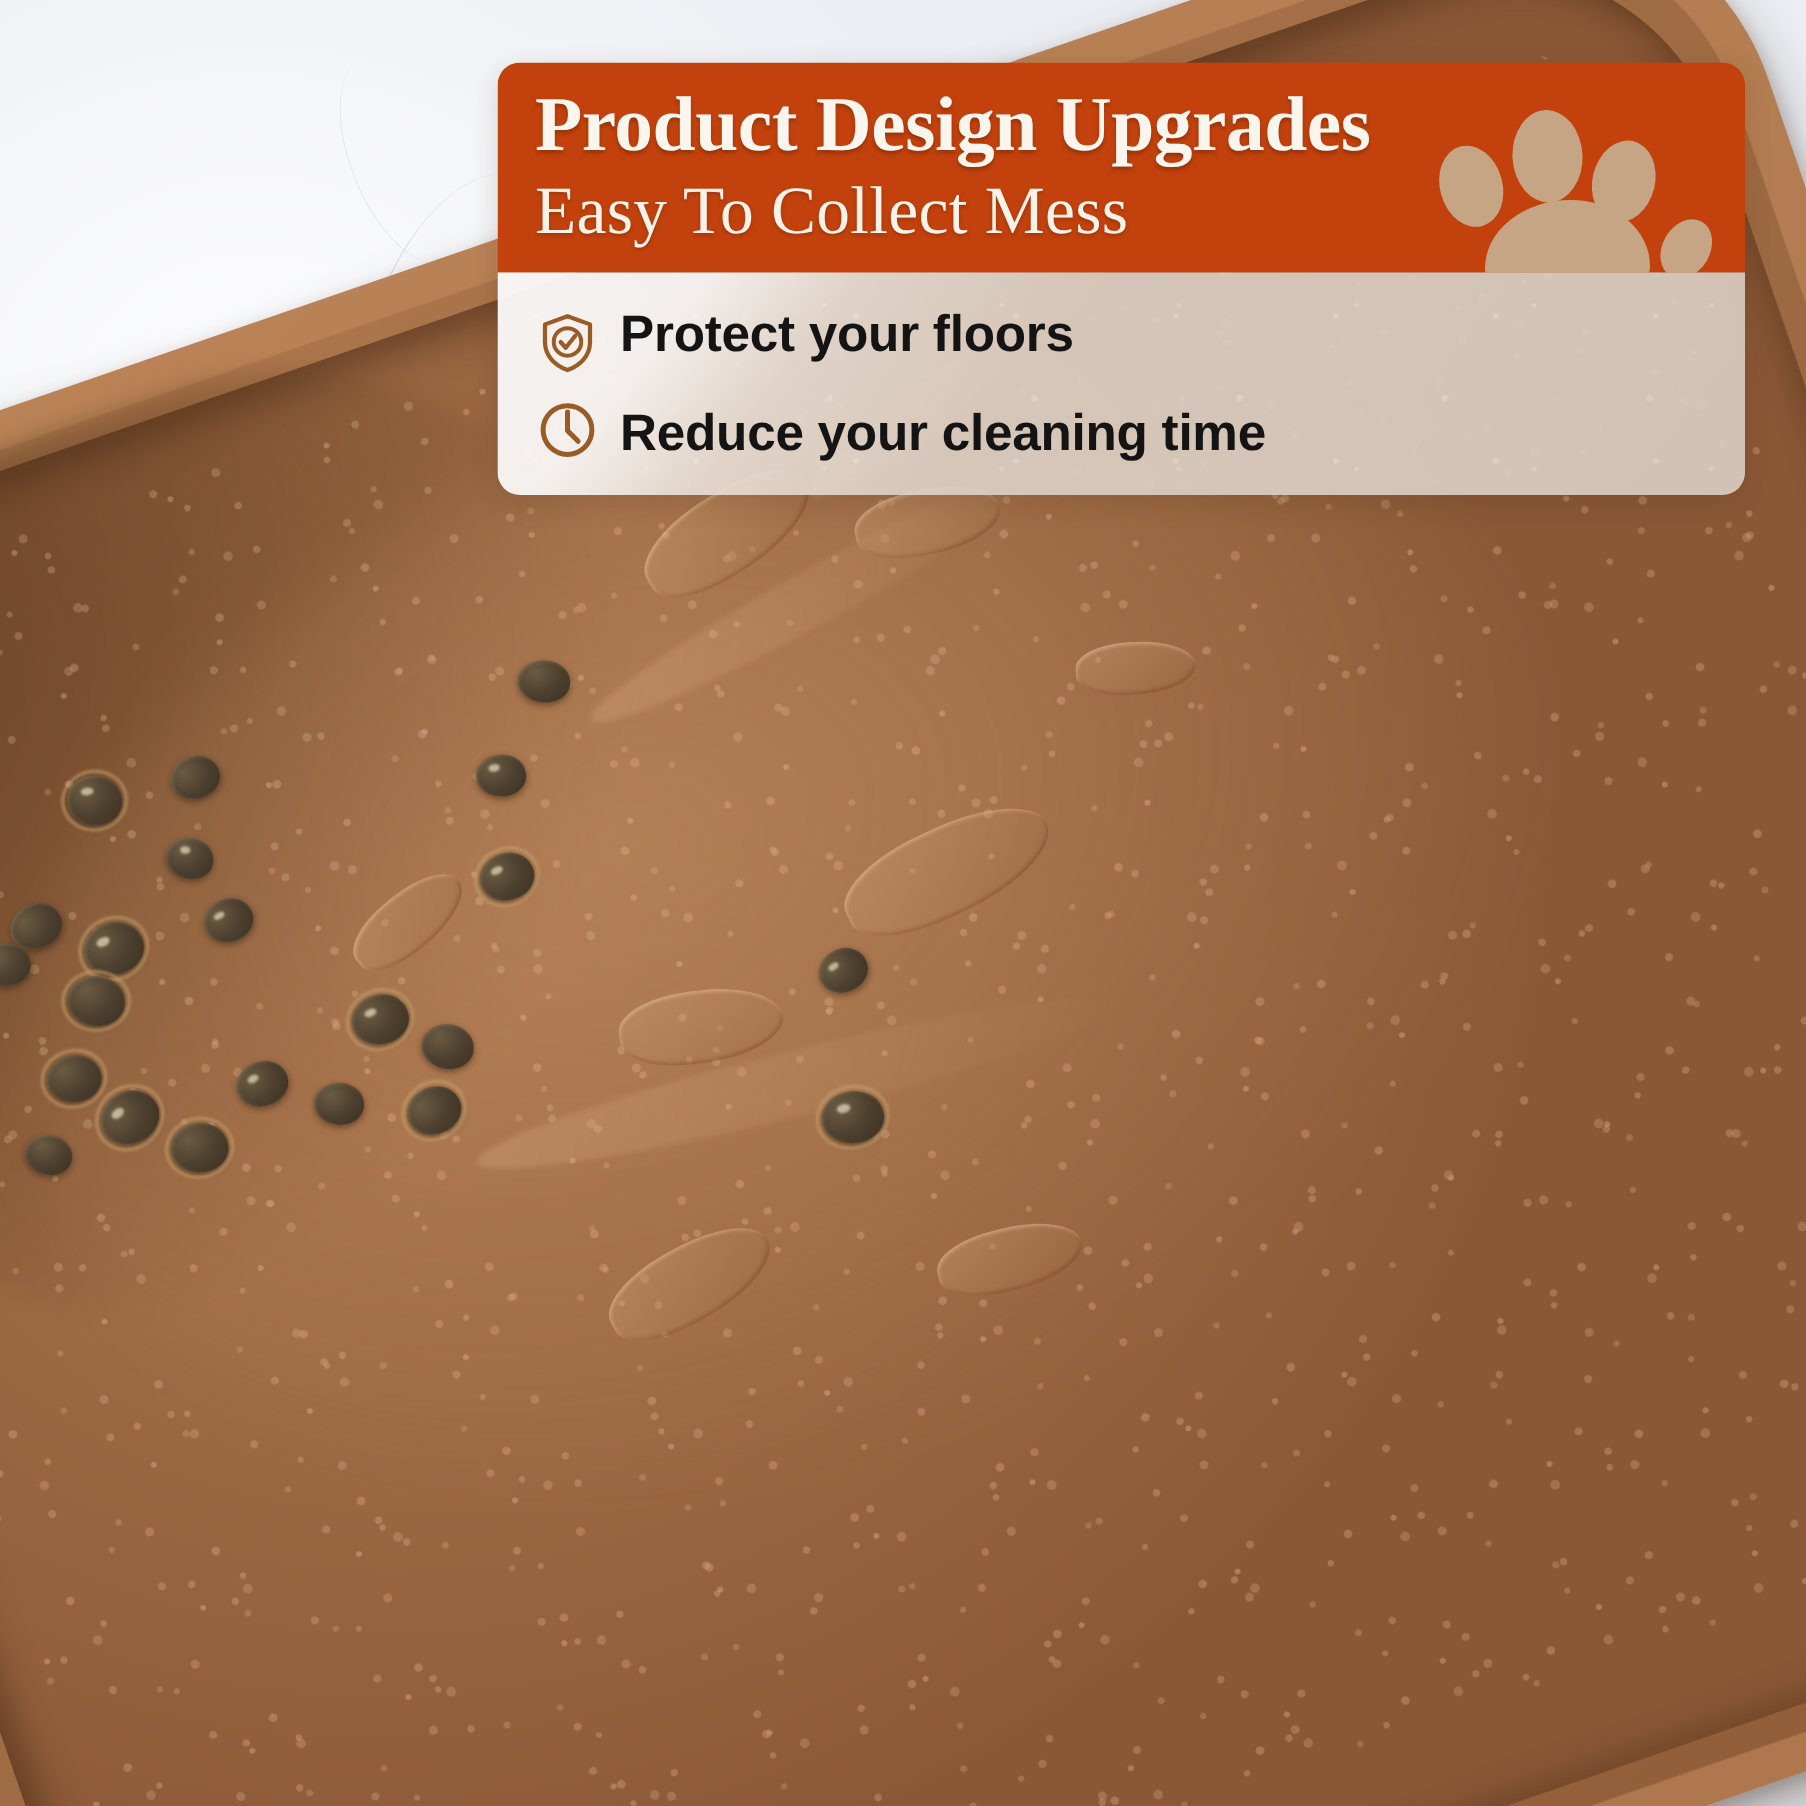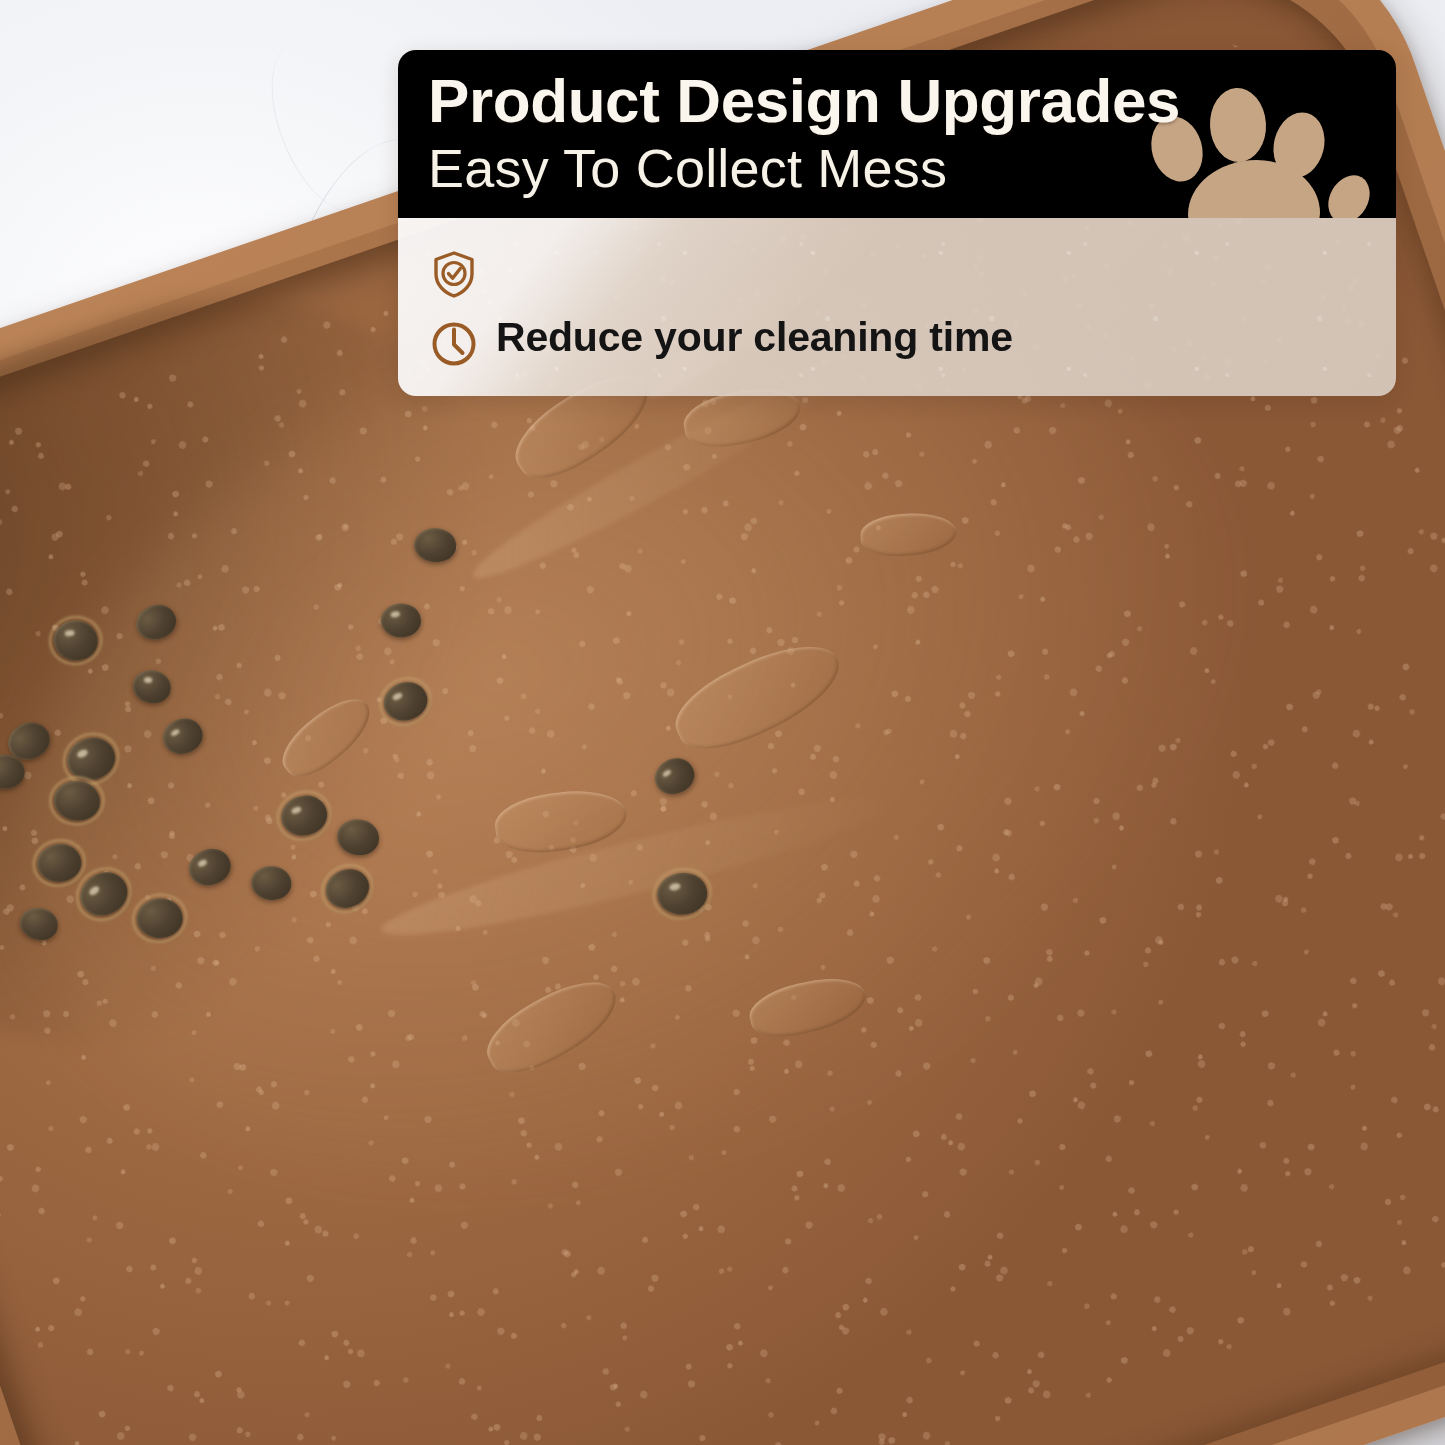--- a/index.html
+++ b/index.html
@@ -188,23 +188,24 @@
     left: 398px;
     top: 50px;
     width: 998px;
     border-radius: 18px;
     overflow: hidden;
     box-shadow: 0 6px 22px rgba(50,30,14,.14);
   }
 
   .card-header {
     position: relative;
-    background: #000000;
+    background: #c2410c;
     padding: 16px 30px 18px 30px;
     overflow: hidden;
+    font-family: Liberation Serif, serif;
   }
   .paw {
     position: absolute;
     right: 38px;
     bottom: -30px;
     width: 210px;
     height: 150px;
     pointer-events: none;
   }
   .paw span {
@@ -271,21 +272,21 @@
   }
 
   .bullet {
     position: relative;
     z-index: 2;
     display: flex;
     align-items: flex-start;
     gap: 16px;
     margin-bottom: 14px;
   }
-  .bullet:last-child { margin-bottom: 0; }
+  .bullet:last-child { margin-bottom: 0; align-items: flex-end; }
 
   .bullet-icon {
     flex: 0 0 auto;
     width: 52px;
     height: 52px;
     display: flex;
     align-items: center;
     justify-content: center;
     margin-top: 4px;
   }
@@ -379,20 +380,21 @@
 
 
       <div class="bullet">
         <span class="bullet-icon">
           <svg width="52" height="52" viewBox="0 0 52 52" aria-hidden="true">
             <path d="M26 5 L44 11.5 V26 C44 36.5 36 44.5 26 48 C16 44.5 8 36.5 8 26 V11.5 Z" fill="none" stroke="#9a5c26" stroke-width="3.4" stroke-linejoin="round"></path>
             <circle cx="26" cy="25.5" r="11" fill="none" stroke="#9a5c26" stroke-width="3.2"></circle>
             <path d="M20.5 25.6 L24.6 30.2 L32.2 20.6" fill="none" stroke="#9a5c26" stroke-width="3.4" stroke-linecap="round" stroke-linejoin="round"></path>
           </svg>
         </span>
+        <span class="bullet-text">Protect your floors</span>
       </div>
 
       <div class="bullet">
         <span class="bullet-icon">
           <svg width="52" height="52" viewBox="0 0 52 52" aria-hidden="true">
             <circle cx="26" cy="26" r="19.5" fill="none" stroke="#9a5c26" stroke-width="4"></circle>
             <path d="M26 11.5 V26.5 L34.5 35" fill="none" stroke="#9a5c26" stroke-width="4" stroke-linecap="round" stroke-linejoin="round"></path>
           </svg>
         </span>
         <span class="bullet-text">Reduce your cleaning time</span>

